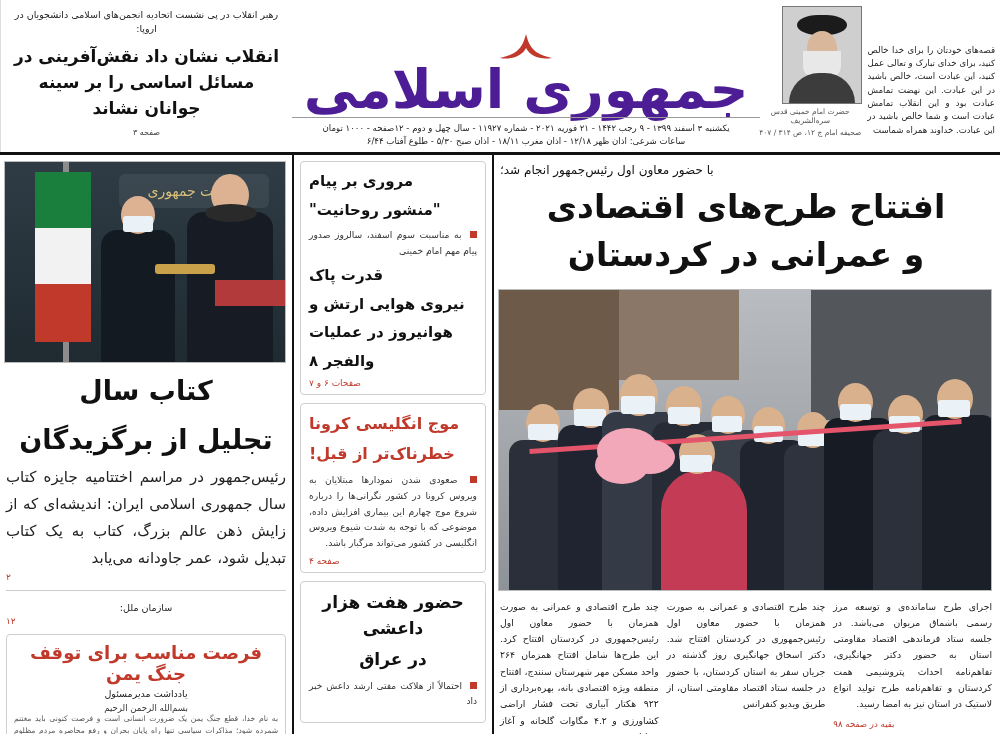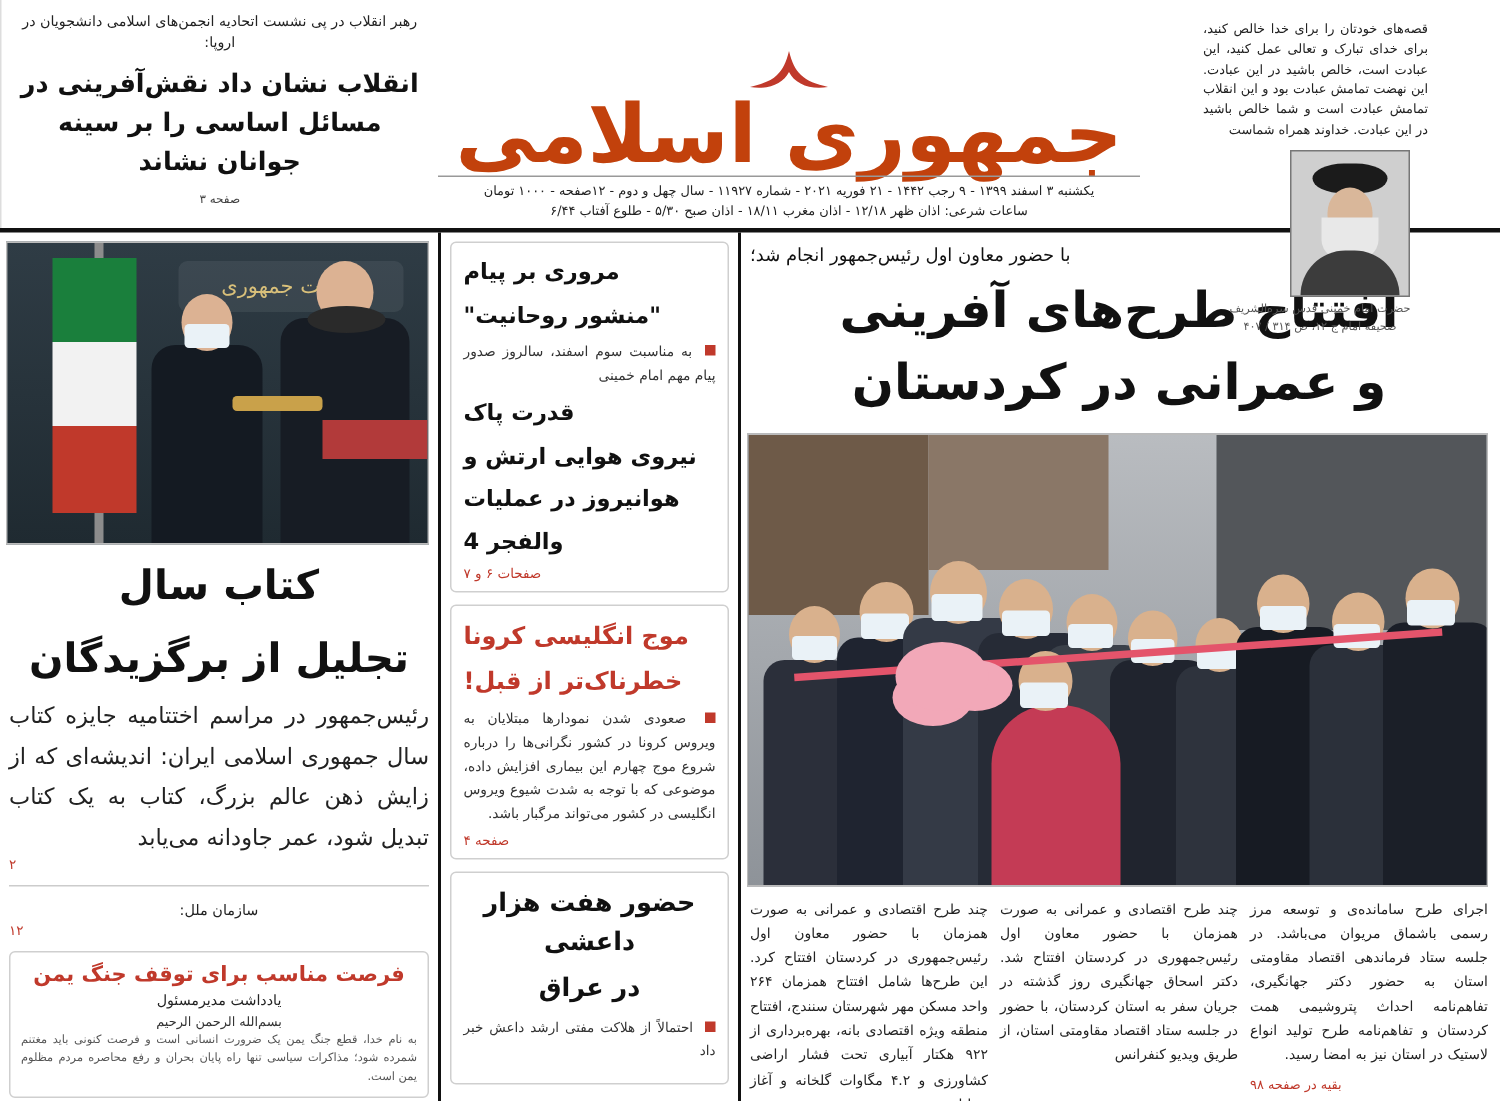--- a/index.html
+++ b/index.html
@@ -18,21 +18,21 @@
   .mast-col{box-sizing:border-box;}
   .mast-left{width:292px;padding:8px 10px 4px 10px;display:flex;flex-direction:column;justify-content:flex-start;align-items:center;border-left:1px solid #ddd;}
   .mast-left .kicker{font-size:9.5px;line-height:1.5;color:#222;text-align:center;margin-bottom:6px;}
   .mast-left .headline{font-size:17px;line-height:1.55;font-weight:bold;text-align:center;color:#111;}
   .mast-left .pagetag{font-size:8px;color:#444;margin-top:6px;}
 
   .mast-center{flex:1;display:flex;flex-direction:column;align-items:center;justify-content:center;position:relative;}
   .tulip{width:64px;height:26px;position:relative;margin-bottom:2px;}
   .logo-title{
     font-family:"DejaVu Sans","Liberation Sans",sans-serif;
-    font-weight:bold;color:#c2410c;font-size:54px;line-height:1.05;
+    font-weight:bold;color:#4c1d95;font-size:54px;line-height:1.05;
     letter-spacing:-1px;text-shadow:0 1px 0 #fff;
   }
 
   .mast-right{width:240px;padding:6px 8px;display:flex;flex-direction:column;align-items:center;}
   .portrait{width:78px;height:96px;border:1px solid #777;overflow:hidden;background:#cfcfcf;position:relative;}
   .portrait .turban{position:absolute;left:14px;top:8px;width:50px;height:20px;background:#1b1b1b;border-radius:25px/12px;}
   .portrait .face{position:absolute;left:24px;top:24px;width:30px;height:34px;background:#d9b79a;border-radius:50% 50% 45% 45%;}
   .portrait .beard{position:absolute;left:20px;top:44px;width:38px;height:30px;background:#e8e8e8;border-radius:0 0 50% 50%;}
   .portrait .robe{position:absolute;left:6px;top:66px;width:66px;height:30px;background:#3c3c3c;border-radius:30px 30px 0 0;}
   .mast-right .sig{font-size:7.5px;color:#555;margin-top:3px;text-align:center;}
@@ -90,34 +90,34 @@
   .lp-flag{position:absolute;left:30px;top:10px;width:56px;height:170px;background:linear-gradient(#1a7f3c 0 33%,#f2f2f2 33% 66%,#c0392b 66% 100%);}
   .lp-man{position:absolute;bottom:0;border-radius:16px 16px 0 0;}
   .lp-head{position:absolute;border-radius:50%;background:#dcb293;}
   .lphead-title{font-size:27px;font-weight:bold;line-height:1.5;text-align:center;margin:8px 0 4px;}
   .lbody{font-size:15px;line-height:1.8;text-align:justify;color:#222;}
   .lpagetag{font-size:9px;color:#c0392b;text-align:left;}
   .hr{border:0;border-top:1px solid #ccc;margin:8px 0;}
   .lsub{font-size:15.5px;font-weight:bold;line-height:1.55;text-align:center;color:#111;}
 
   .botbox{border:1px solid #cfcfcf;border-radius:4px;padding:7px;margin-top:8px;}
-  .botbox h4{margin:0 0 4px;font-size:14px;color:#c0392b;font-weight:bold;text-align:center;}
+  .botbox h4{margin:0 0 4px;font-size:18px;color:#c0392b;font-weight:bold;text-align:center;}
   .botbox .sub{font-size:9.5px;text-align:center;color:#222;margin-bottom:4px;}
   .botbox .bism{font-size:8.6px;text-align:center;color:#333;}
   .botbox .fine{font-size:7.6px;color:#555;text-align:justify;line-height:1.6;}
 </style>
 </head>
 <body>
 
 <div class="page">
 
   <div class="masthead">
 
     <div class="mast-col mast-right">
-      <div style="display:flex;gap:6px;align-items:center;flex-direction:column;">
+      <div style="display:flex;gap:6px;align-items:flex-end;">
         <div class="mast-left-block">قصه‌های خودتان را برای خدا خالص کنید، برای خدای تبارک و تعالی عمل کنید، این عبادت است، خالص باشید در این عبادت. این نهضت تمامش عبادت بود و این انقلاب تمامش عبادت است و شما خالص باشید در این عبادت. خداوند همراه شماست</div>
         <div>
           <div class="portrait">
             <div class="turban"></div>
               <div class="face"></div>
               <div class="beard"></div>
               <div class="robe"></div>
           </div>
           <div class="sig">حضرت امام خمینی قدس سره‌الشریف</div>
           <div class="sig">صحیفه امام ج ۱۲، ص ۳۱۴ / ۴۰۷</div>
@@ -143,21 +143,21 @@
     <div class="infobar">
       <div>یکشنبه ۳ اسفند ۱۳۹۹ - ۹ رجب ۱۴۴۲ - ۲۱ فوریه ۲۰۲۱ - شماره ۱۱۹۲۷ - سال چهل و دوم - ۱۲صفحه - ۱۰۰۰ تومان</div>
       <div>ساعات شرعی: اذان ظهر ۱۲/۱۸ - اذان مغرب ۱۸/۱۱ - اذان صبح ۵/۳۰ - طلوع آفتاب ۶/۴۴</div>
     </div>
   </div>
 
   <div class="body">
 
     <div class="col-right">
       <div class="lead-kicker">با حضور معاون اول رئیس‌جمهور انجام شد؛</div>
-      <div class="lead-head">افتتاح طرح‌های آفرینی</div>
+      <div class="lead-head">افتتاح طرح‌های اقتصادی</div>
       <div class="lead-head">و عمرانی در کردستان</div>
 
       <div class="lead-photo">
         <div class="sky"></div>
         <div class="bldg b1"></div>
           <div class="bldg b2"></div>
           <div class="bldg b3"></div>
         <div class="crowd">
           <div class="p" style="left:2%;width:60px;height:150px;background:#2b2f3a;"></div>
           <div class="head" style="left:5.5%;bottom:148px;width:34px;height:38px;"></div>
@@ -224,21 +224,21 @@
       <div class="box">
         <h3>مروری بر پیام</h3>
         <h3>"منشور روحانیت"</h3>
         <div class="item">
           <span class="sq"></span>
           <span>به مناسبت سوم اسفند، سالروز صدور پیام مهم امام خمینی</span>
         </div>
         <h3>قدرت پاک</h3>
         <h3>نیروی هوایی ارتش و</h3>
         <h3>هوانیروز در عملیات</h3>
-        <h3>والفجر 4</h3>
+        <h3>والفجر ۸</h3>
         <div class="pages">صفحات ۶ و ۷</div>
       </div>
 
       <div class="box box2">
         <h3 class="red">موج انگلیسی کرونا</h3>
         <h3 class="red">خطرناک‌تر از قبل!</h3>
         <div class="item">
           <span class="sq"></span>
           <span>صعودی شدن نمودارها مبتلایان به ویروس کرونا در کشور نگرانی‌ها را درباره شروع موج چهارم این بیماری افزایش داده، موضوعی که با توجه به شدت شیوع ویروس انگلیسی در کشور می‌تواند مرگبار باشد.</span>
         </div>

